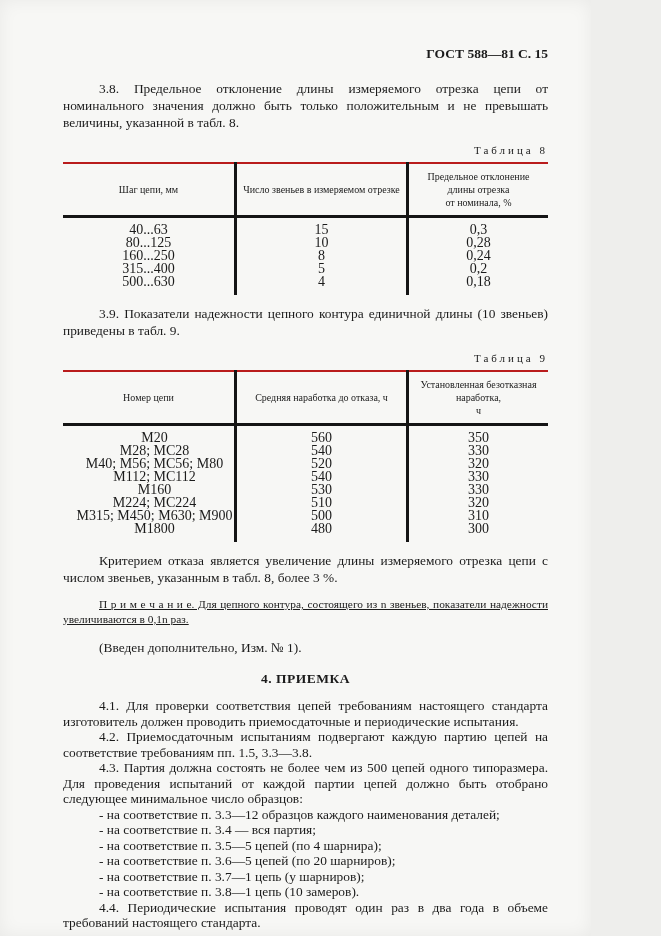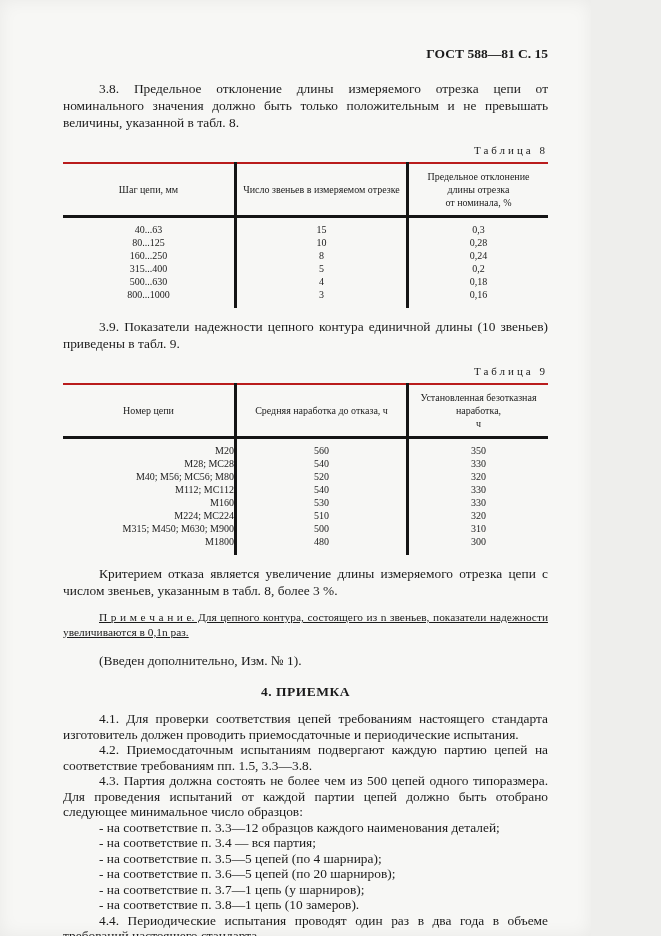--- a/index.html
+++ b/index.html
@@ -46,34 +46,34 @@
     font-weight: normal;
     font-size: 10px;
     line-height: 13px;
     text-align: center;
     vertical-align: middle;
     padding: 6px 4px;
     border-bottom: 3px solid #151515;
     white-space: pre-line;
   }
   table.gost-table td {
-    font-size: 10px;
+    font-size: 14px;
     line-height: 13px;
     text-align: center;
     padding: 0;
     margin-top: 13px;
   }
   table.gost-table tbody tr:first-child td { padding-top: 5px; }
   table.gost-table tbody tr:last-child td { padding-bottom: 7px; }
   table.gost-table th:nth-child(1), table.gost-table td:nth-child(1) { width: 163px; }
   table.gost-table th:nth-child(2), table.gost-table td:nth-child(2) { width: 161px; }
   table.gost-table th:nth-child(n+2), table.gost-table td:nth-child(n+2) {
     border-left: 3px solid #151515;
   }
-  table.t9 td:first-child { text-align: right; padding-left: 12px; }
+  table.t9 td:first-child { text-align: center; padding-left: 12px; }
   .note {
     font-size: 11.4px;
     line-height: 15px;
     text-align: justify;
     text-indent: 36px;
     margin: 11px 0 0 0;
     text-decoration: underline;
   }
   .section-heading {
     font-size: 13.5px;
@@ -133,25 +133,20 @@
         </tr>
         <tr>
           <td>315...400</td>
           <td>5</td>
           <td>0,2</td>
         </tr>
         <tr>
           <td>500...630</td>
           <td>4</td>
           <td>0,18</td>
-        </tr>
-        <tr>
-          <td>800...1000</td>
-          <td>3</td>
-          <td>0,16</td>
         </tr>
       </tbody>
     </table>
 
   <p class="para indent mt10">3.9. Показатели надежности цепного контура единичной длины (10 звеньев) приведены в табл. 9.</p>
 
   <div class="table-label">Таблица 9</div>
   <table class="gost-table t9">
       <thead>
         <tr>

